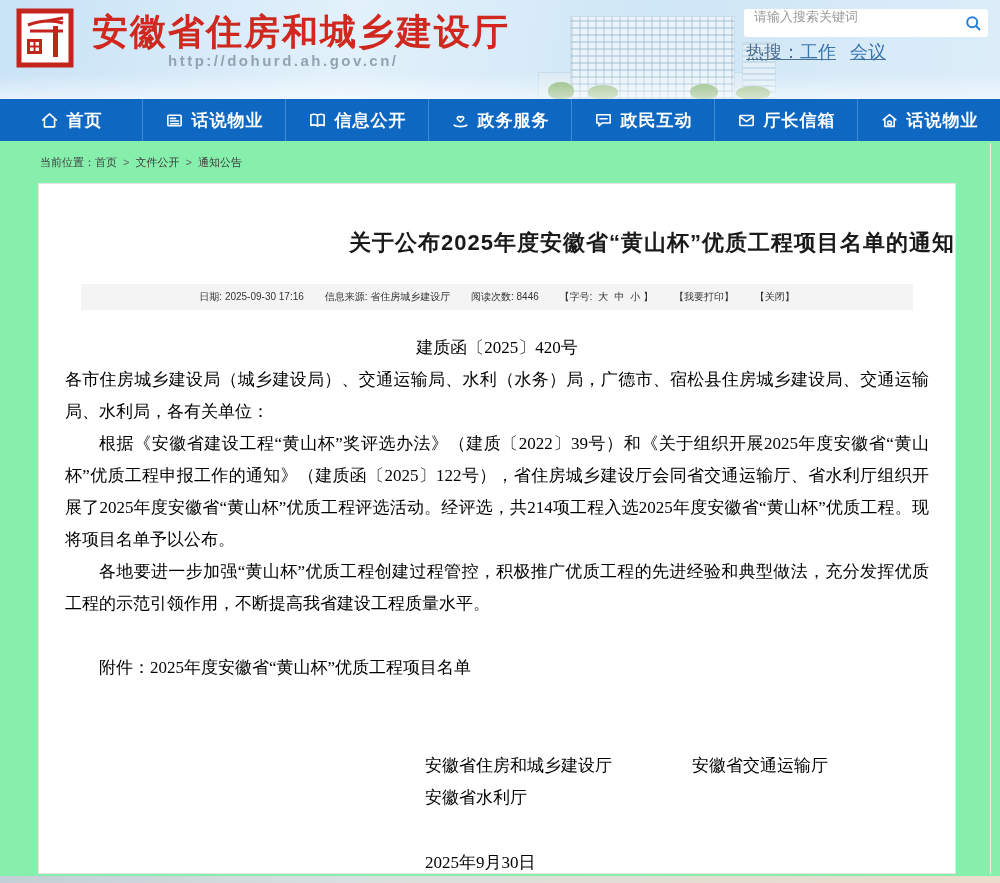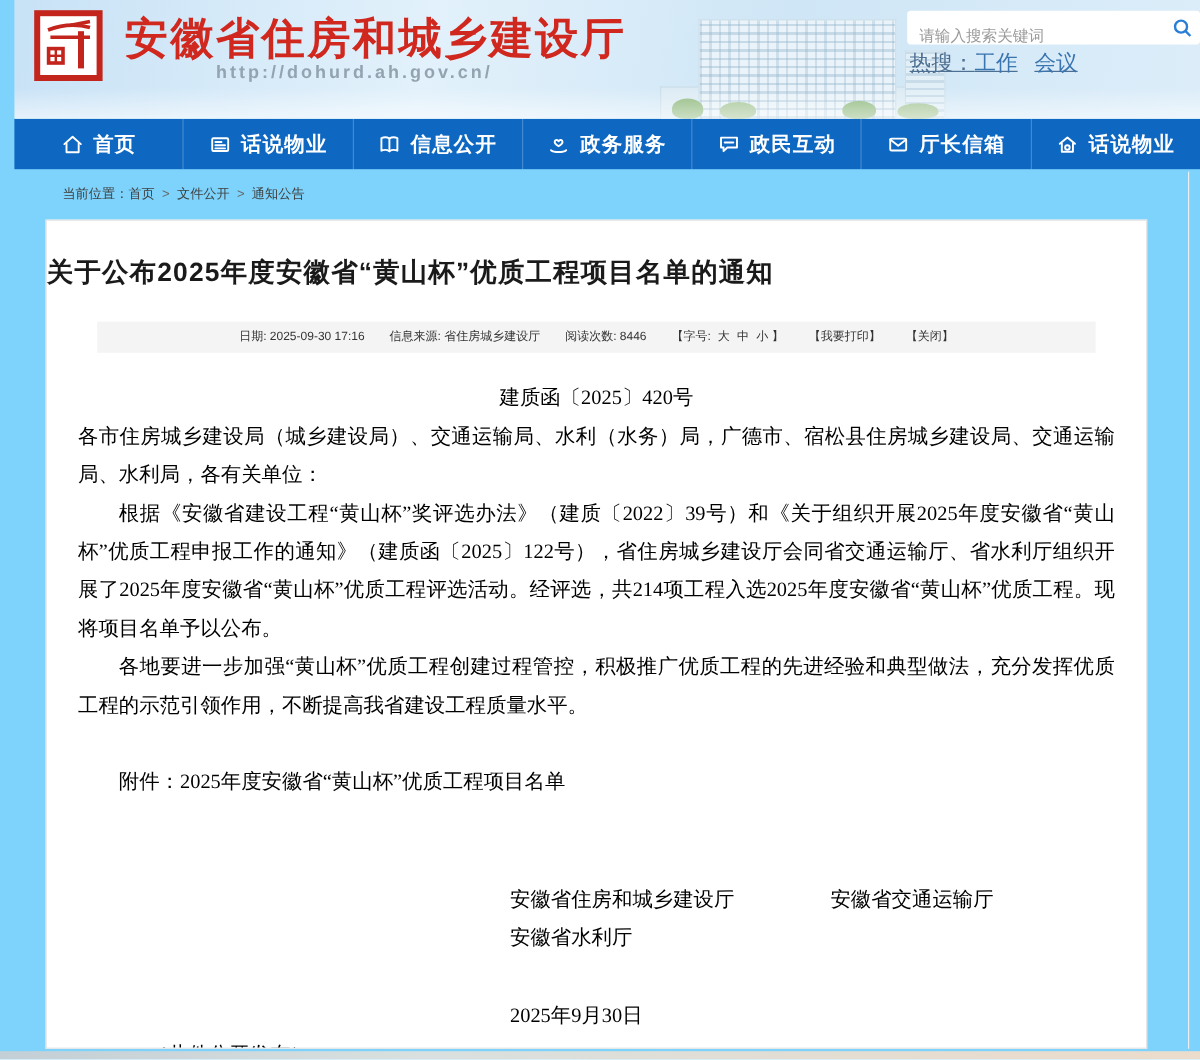--- a/index.html
+++ b/index.html
@@ -1,19 +1,19 @@
 <!DOCTYPE html>
 <html><head>
 <meta charset="utf-8">
 <style>
   * { margin:0; padding:0; box-sizing:border-box; }
   html,body { background:#ffffff; }
   .page {
     position:relative; width:1000px; height:883px; overflow:hidden;
-    background:#7dd3fc; font-family:"Liberation Sans", sans-serif;padding-left:12px;
+    background:#86efac; font-family:"Liberation Sans", sans-serif;
   }
 
   
   .site-header {
     position:relative; height:99px; overflow:hidden;
     background:linear-gradient(100deg,#c8e2f6 0%,#e2f1fb 35%,#cfe6f6 65%,#dcedf9 100%);
   }
   .site-header::after{
     content:""; position:absolute; left:0; right:0; bottom:0; height:26px;
     background:linear-gradient(180deg, rgba(255,255,255,0) 0%, rgba(255,255,255,.55) 100%);
@@ -45,21 +45,21 @@
     background-image:repeating-linear-gradient(0deg, rgba(140,175,200,.3) 0 2px, transparent 2px 6px);
   }
   .tree { position:absolute; border-radius:50% 50% 40% 40%; }
   .t1 { left:548px; top:82px; width:26px; height:17px; background:#8fb97e; }
   .t2 { left:588px; top:85px; width:30px; height:14px; background:#a3c493; }
   .t3 { left:690px; top:84px; width:28px; height:15px; background:#8fb97e; }
   .t4 { left:736px; top:86px; width:34px; height:13px; background:#a3c493; }
 
   .search-box {
     position:absolute; left:744px; top:9px; width:244px; height:28px;
-    background:#ffffff; border-radius:3px; display:flex; align-items:flex-end;
+    background:#ffffff; border-radius:3px; display:flex; align-items:flex-start;
   }
   .search-input {
     flex:1; border:none; outline:none; background:transparent;
     font-size:13px; color:#333; padding:0 4px 0 10px; font-family:"Liberation Sans",sans-serif;
   }
   .search-input::placeholder { color:#9a9a9a; }
   .search-btn { width:30px; height:28px; border:none; background:transparent; cursor:pointer;
     display:flex; align-items:center; justify-content:center; }
   .hot-row { position:absolute; left:746px; top:40px; font-size:18px; color:#4d6f92;text-decoration:underline; }
   .hot-row a { color:#3a75b0; text-decoration:none; margin-right:14px; cursor:pointer; }
@@ -78,21 +78,21 @@
   .breadcrumb { height:42px; line-height:42px; padding-left:40px; font-size:11px; color:#3f3f3f; }
   .breadcrumb a { color:#3f3f3f; text-decoration:none; cursor:pointer; }
   .crumb-sep { margin:0 6px; color:#666; }
 
   
   .content-box {
     position:absolute; left:38px; top:183px; width:918px; height:691px;
     background:#ffffff; border:1px solid #e4e4e4; overflow:hidden;
   }
   .article-title {
-    margin-top:28px; height:30px; line-height:30px; text-align:left;
+    margin-top:44px; height:30px; line-height:30px; text-align:right;
     font-size:22px; font-weight:bold; color:#1a1a1a; letter-spacing:1px;
   }
   .meta-bar {
     margin:26px 42px 0; height:26px; line-height:26px; background:#f4f4f4;
     text-align:center; font-size:10px; color:#333; white-space:nowrap;
   }
   .meta-bar .m { margin:0 9px; }
   .meta-bar .lbl { color:#333; }
   .meta-btn { cursor:pointer; color:#333; }
   .size-opt { cursor:pointer; margin:0 3px; }

